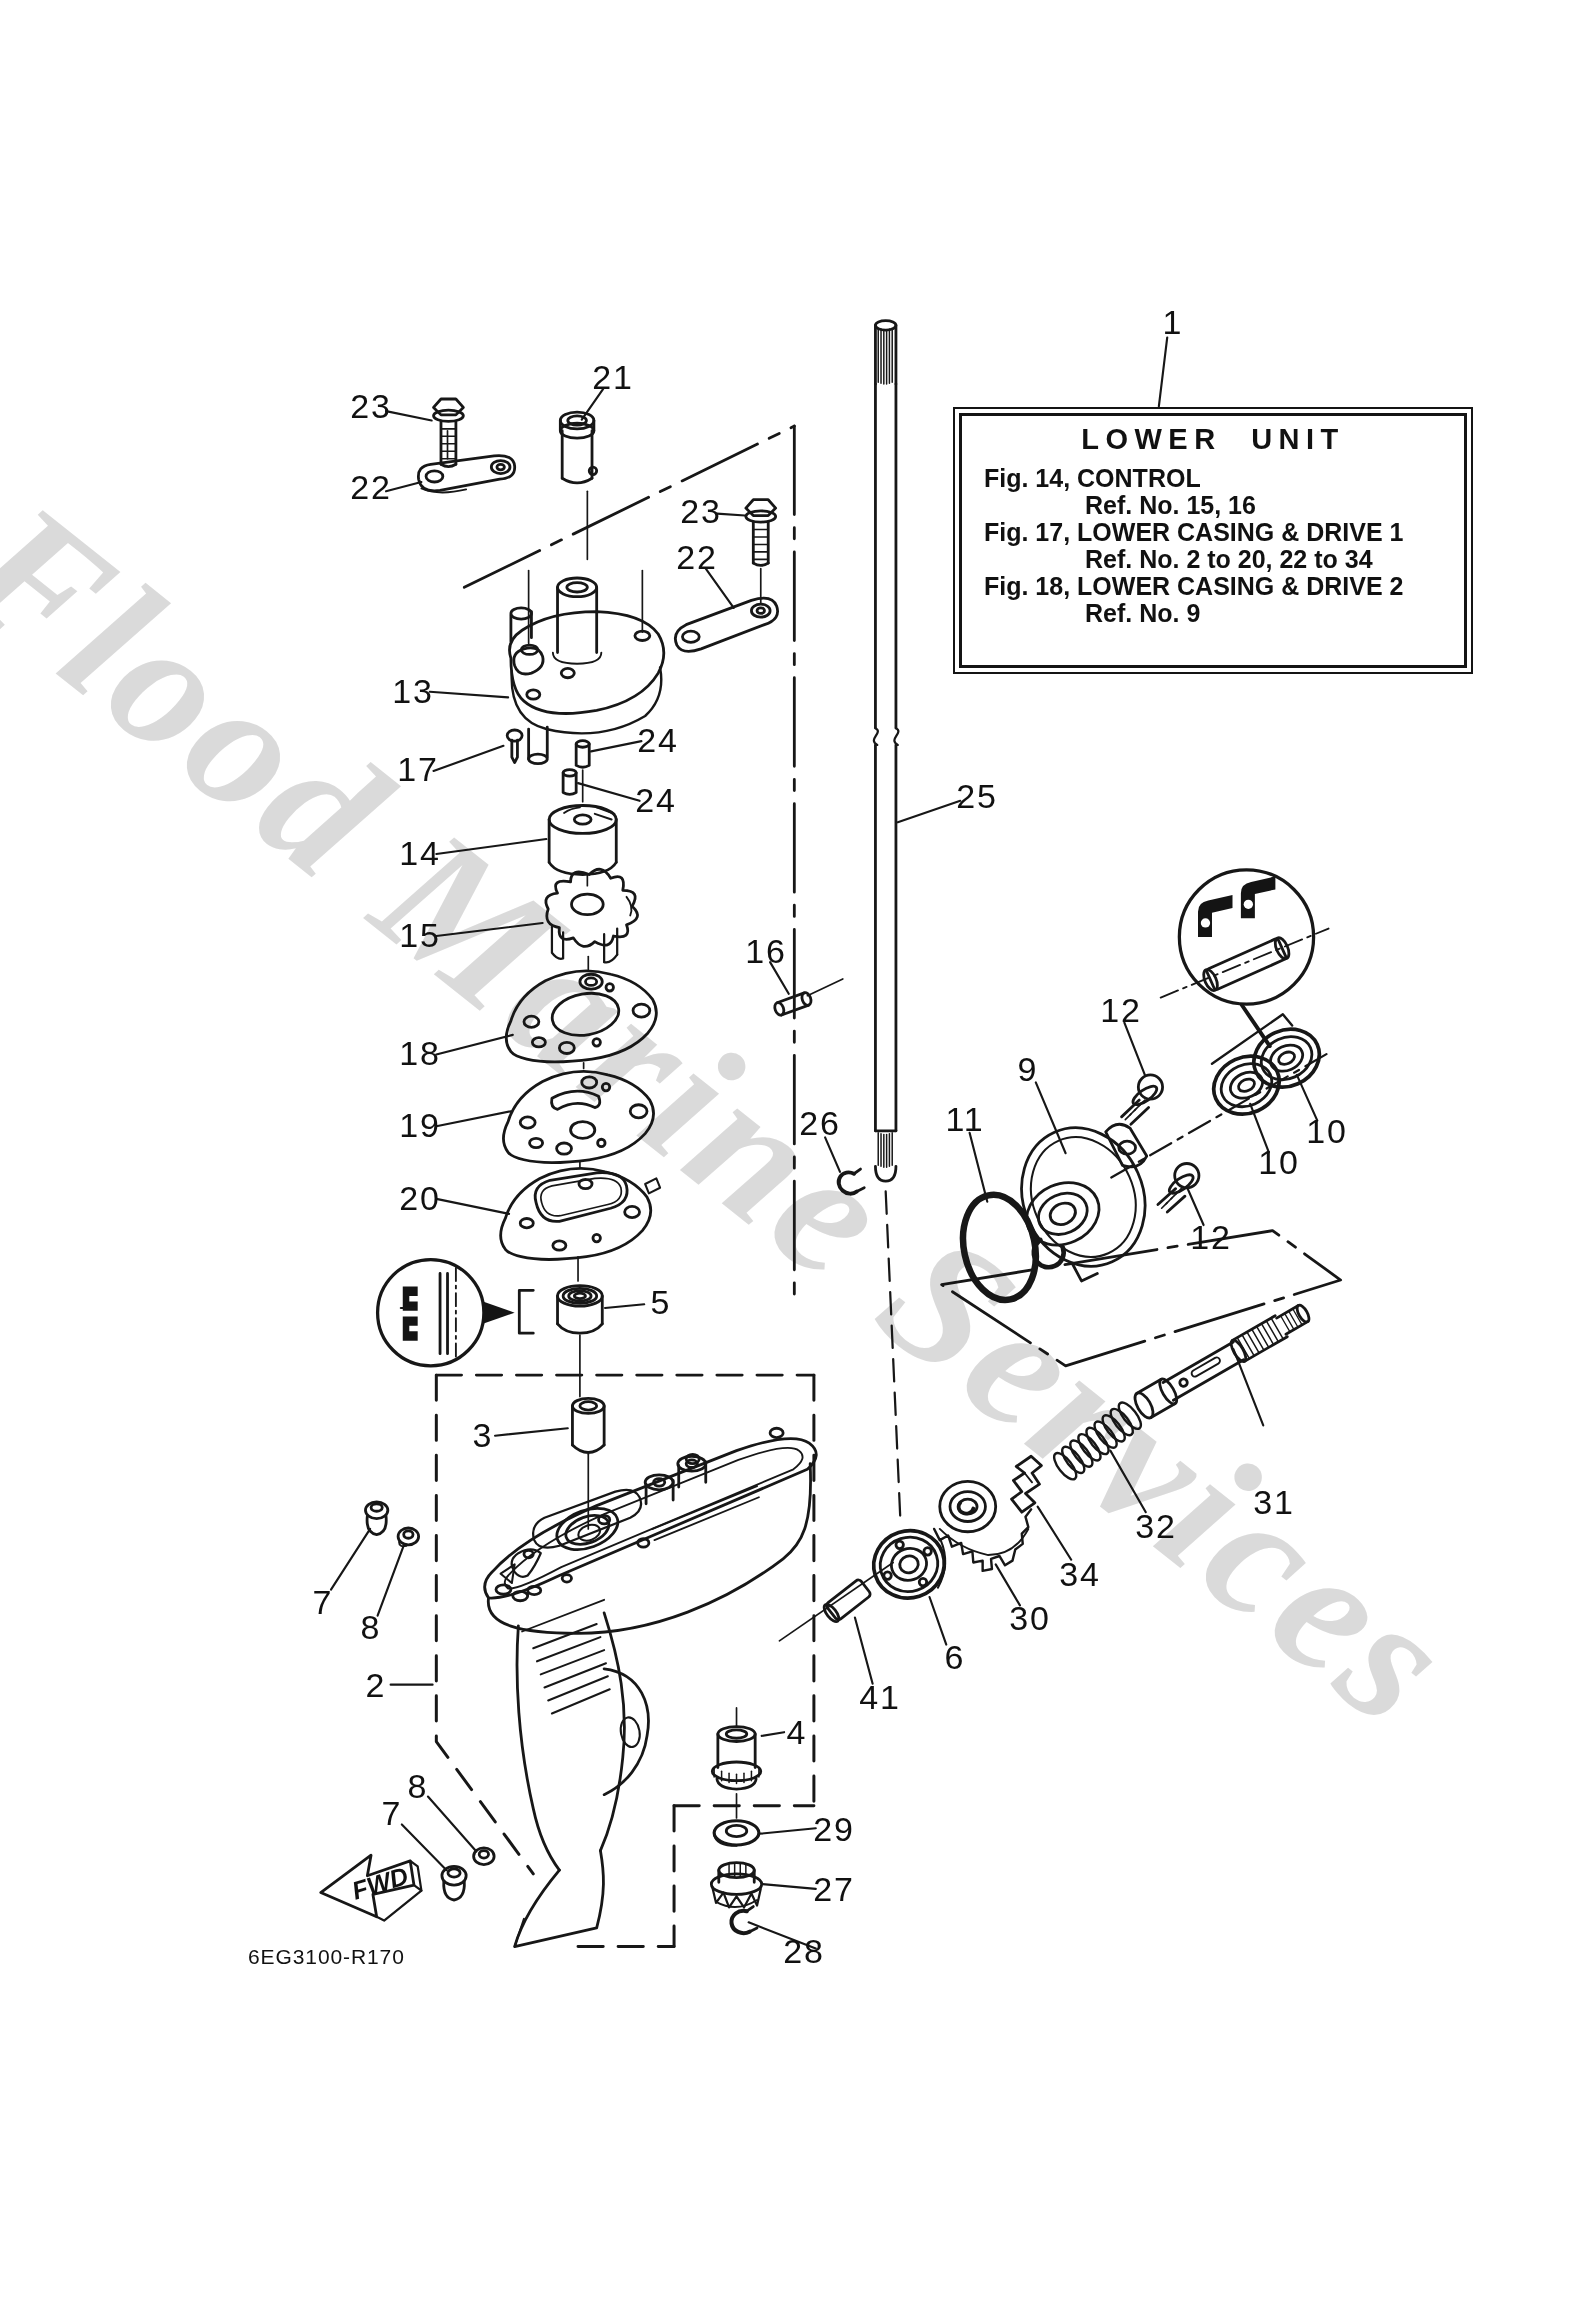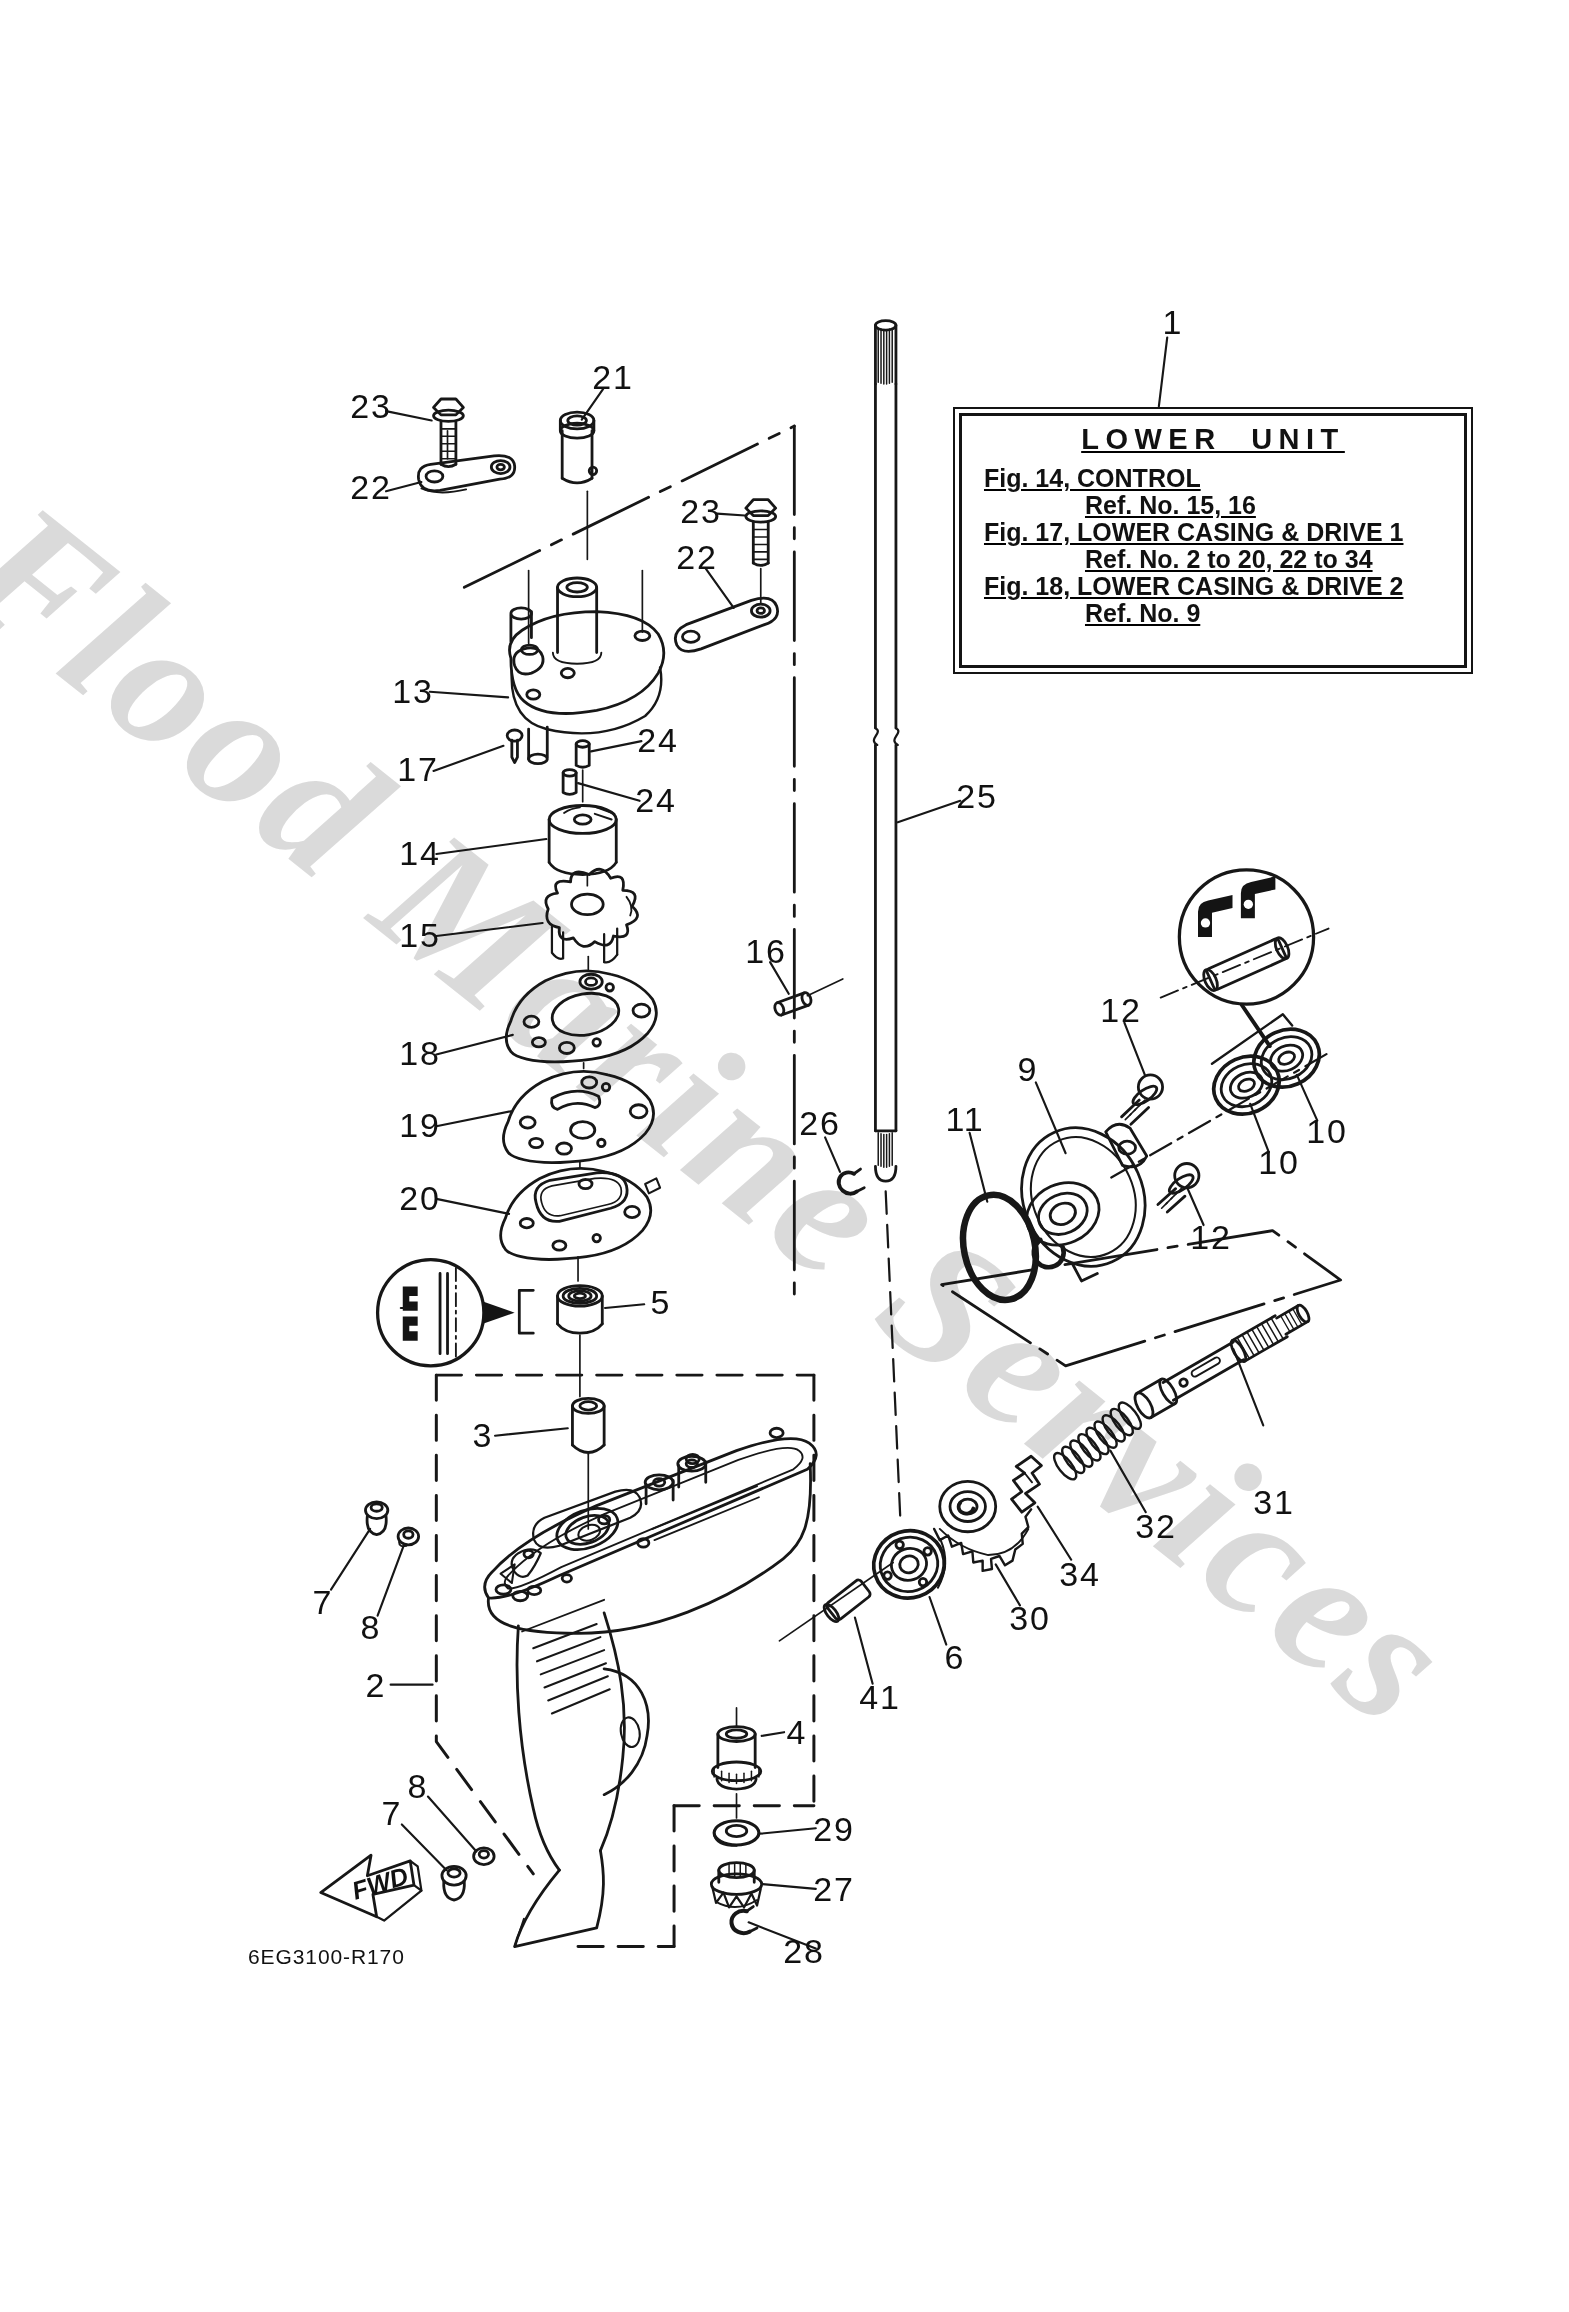--- a/index.html
+++ b/index.html
@@ -7,21 +7,21 @@
         font-family:"Liberation Sans",sans-serif;}
   .watermark{position:absolute;left:-9.3px;top:438px;width:2237px;
         transform:rotate(38.5deg);transform-origin:0 50%;
         font-family:"Liberation Serif",serif;font-style:italic;font-weight:700;
         font-size:183px;letter-spacing:5.6px;white-space:nowrap;
         color:#b3b3b3;opacity:.48;pointer-events:none;}
   svg.art{position:absolute;left:0;top:0;}
   .callout{position:absolute;transform:translate(-50%,-50%);
         font-size:34px;color:#111;letter-spacing:1.9px;font-weight:400;}
   .info-box{position:absolute;left:953px;top:407px;width:520px;height:267px;
-        border:2.8px solid #141414;padding:3.7px;box-sizing:border-box;background:transparent;text-decoration:underline;}
+        border:2.8px solid #141414;padding:3.7px;box-sizing:border-box;background:transparent;}
   .info-box-inner{border:3.7px solid #141414;width:100%;height:100%;box-sizing:border-box;
         padding:7.5px 9.3px 0 9.3px;color:#111;}
   .ib-title{text-align:center;font-weight:700;font-size:29px;letter-spacing:6.5px;word-spacing:15px;}
   .ib-sub{text-align:center;font-weight:700;font-size:28px;letter-spacing:2.8px;margin-top:7.5px;}
   .ib-lines{margin-top:9.3px;font-weight:700;font-size:25px;line-height:27px;}
   .ib-line.ind0{padding-left:13px;}
   .ib-line.ind1{padding-left:114px;}
   .footer-code{position:absolute;left:248px;top:1945px;font-size:21px;color:#111;letter-spacing:0.9px;}
   .fwd-text{font-weight:700;font-style:italic;}
 </style>

